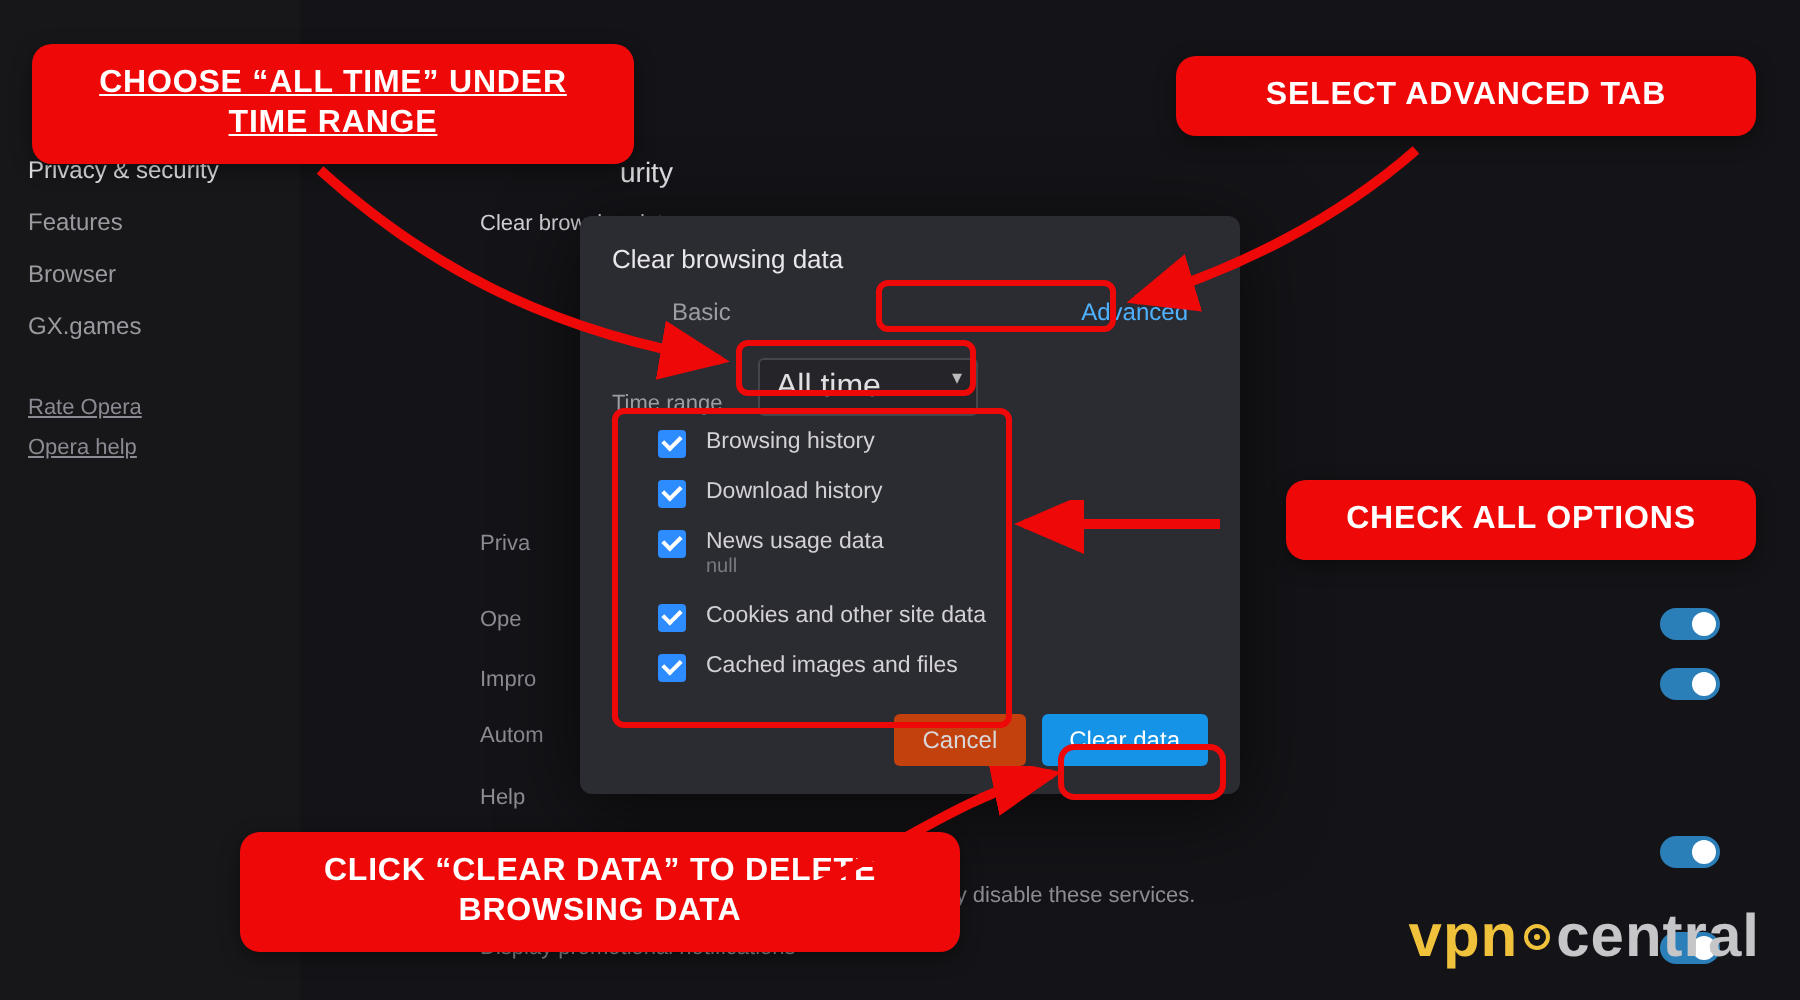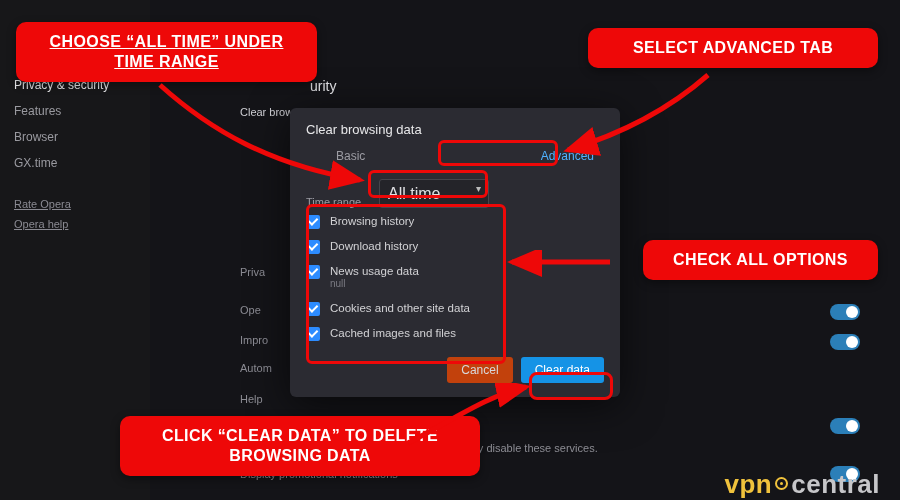--- a/index.html
+++ b/index.html
@@ -77,21 +77,21 @@
   .dialog select {
     background: #242429; color: #e0e0e3; border: 1px solid #45454c;
     padding: 5px 24px 5px 8px; font-size: 16px; border-radius: 3px;
     appearance: none; position: relative; min-width: 110px;
   }
   .sel-wrap { position: relative; }
   .sel-wrap::after {
     content: "▾"; position: absolute; right: 8px; top: 4px;
     color: #bbb; font-size: 10px; pointer-events: none;
   }
-  .opts { margin-top: 6px; display: flex; flex-direction: column; gap: 10px; max-height: 170px; overflow: hidden; }
+  .opts { margin-top: 6px; display: flex; flex-direction: column; gap: 10px; max-height: 170px; overflow: hidden; margin-left: 23px; }
   .opt { display: flex; align-items: flex-start; gap: 10px; }
   .opt .cb {
     width: 14px; height: 14px; border-radius: 2px;
     background: #2d8cff; position: relative; flex: 0 0 14px;
     margin-top: 1px;
   }
   .opt .cb::after {
     content: ""; position: absolute; left: 4px; top: 1px;
     width: 4px; height: 7px;
     border: solid #fff; border-width: 0 2px 2px 0;
@@ -139,22 +139,22 @@
   .hl-adv   { left: 438px; top: 140px; width: 120px; height: 26px; }
   .hl-time  { left: 368px; top: 170px; width: 120px; height: 28px; }
   .hl-opts  { left: 306px; top: 204px; width: 200px; height: 160px; }
   .hl-clear { left: 529px; top: 372px; width: 84px;  height: 28px; border-radius: 8px; }
 
   
   .arrow { position: absolute; pointer-events: none; }
 
   
   .wm {
-    position: absolute; right: 20px; bottom: 0;
-    font-size: 26px; font-weight: 800;
+    position: absolute; right: 20px; bottom: 14px;
+    font-size: 30px; font-weight: 800;
     color: #f0c23c;
     letter-spacing: .5px;
     margin-top: 34px;
   }
   .wm .ring {
     display: inline-block; width: 13px; height: 13px;
     border: 2px solid #f0c23c; border-radius: 50%;
     position: relative; top: -3px; margin: 0 3px;
   }
   .wm .ring::after {
@@ -177,21 +177,21 @@
 </head>
 <body>
 
 <div class="sidebar">
   <div class="gap"></div>
     <div class="gap"></div>
     <div class="gap"></div>
   <div class="sb-item active">Privacy &amp; security</div>
   <div class="sb-item">Features</div>
   <div class="sb-item">Browser</div>
-  <div class="sb-item">GX.time</div>
+  <div class="sb-item">GX.games</div>
   <div class="gap"></div>
   <a class="sb-link">Rate Opera</a>
   <a class="sb-link">Opera help</a>
 </div>
 
 <div class="mainbg">
   <div class="sect-title" style="left:160px; top:78px;">urity</div>
   <div class="row" style="top:106px;">
     <span style="color:#cfcfd4;">Clear browsing data</span>
     <span></span>

